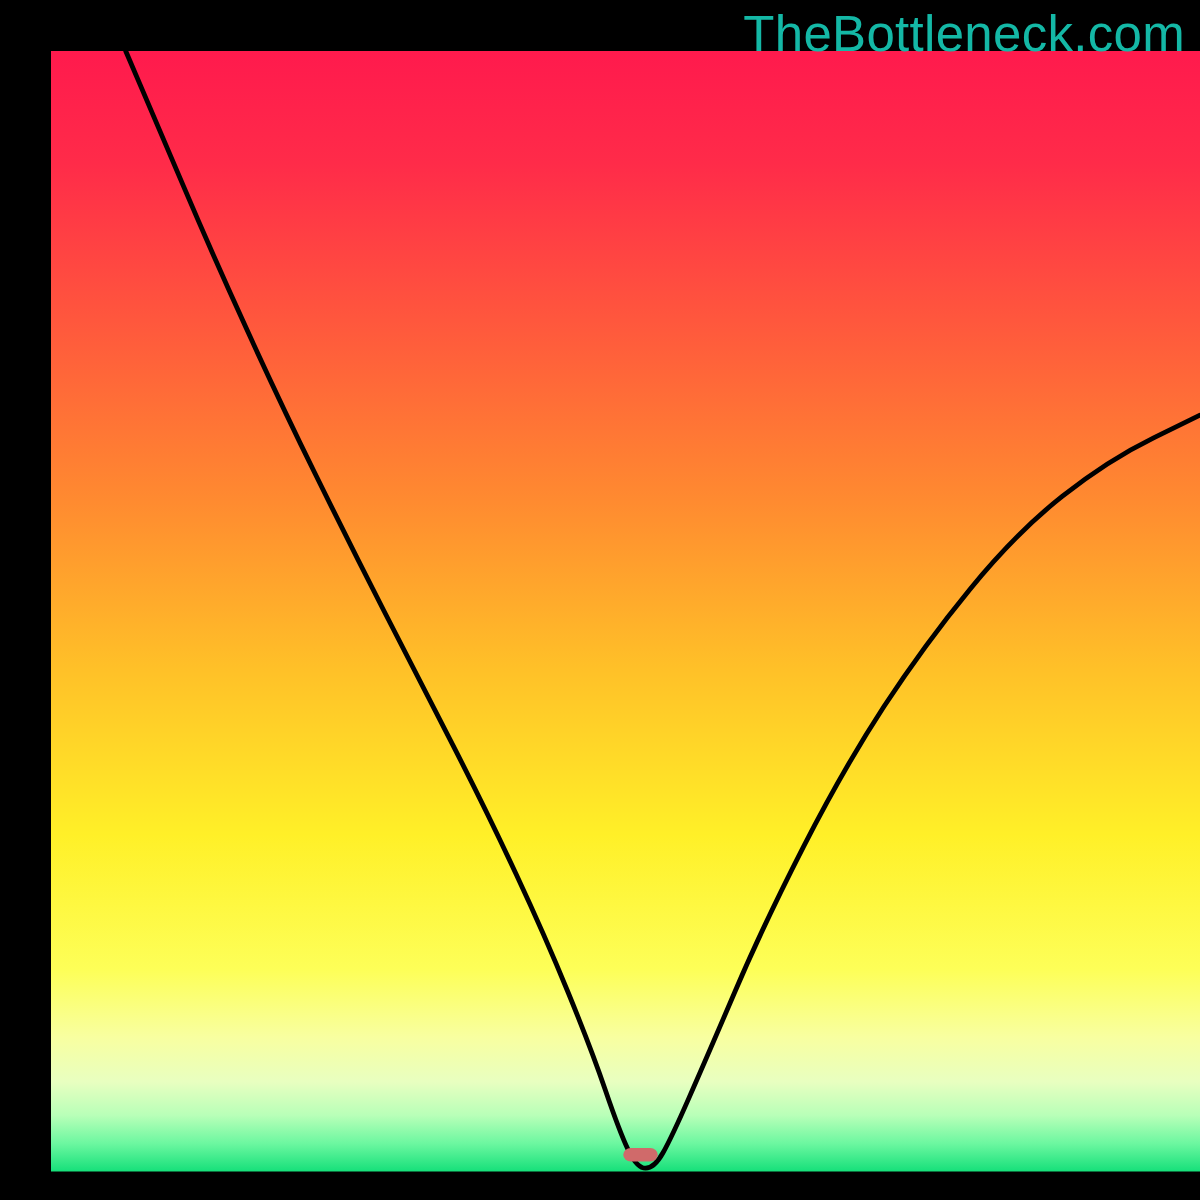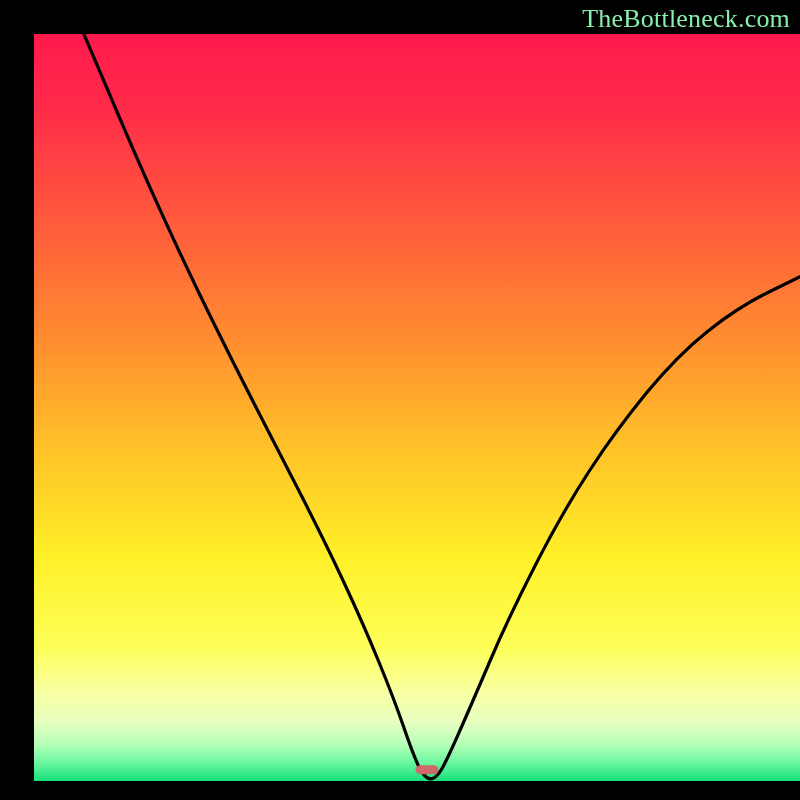--- a/index.html
+++ b/index.html
@@ -13,24 +13,24 @@
   .frame {
     position: relative;
     width: 800px;
     height: 800px;
     background: #000;
   }
   .watermark {
     position: absolute;
     top: 4px;
     right: 10px;
-    font-family: Liberation Serif, serif;
-    font-size: 26px;
+    font-family: Liberation Sans, sans-serif;
+    font-size: 34px;
     font-weight: 500;
-    color: #86efac;
+    color: #14b8a6;
     letter-spacing: 0.2px;
     pointer-events: none;
   }
   svg {
     position: absolute;
     top: 0;
     left: 0;
   }
 </style>
 </head>

